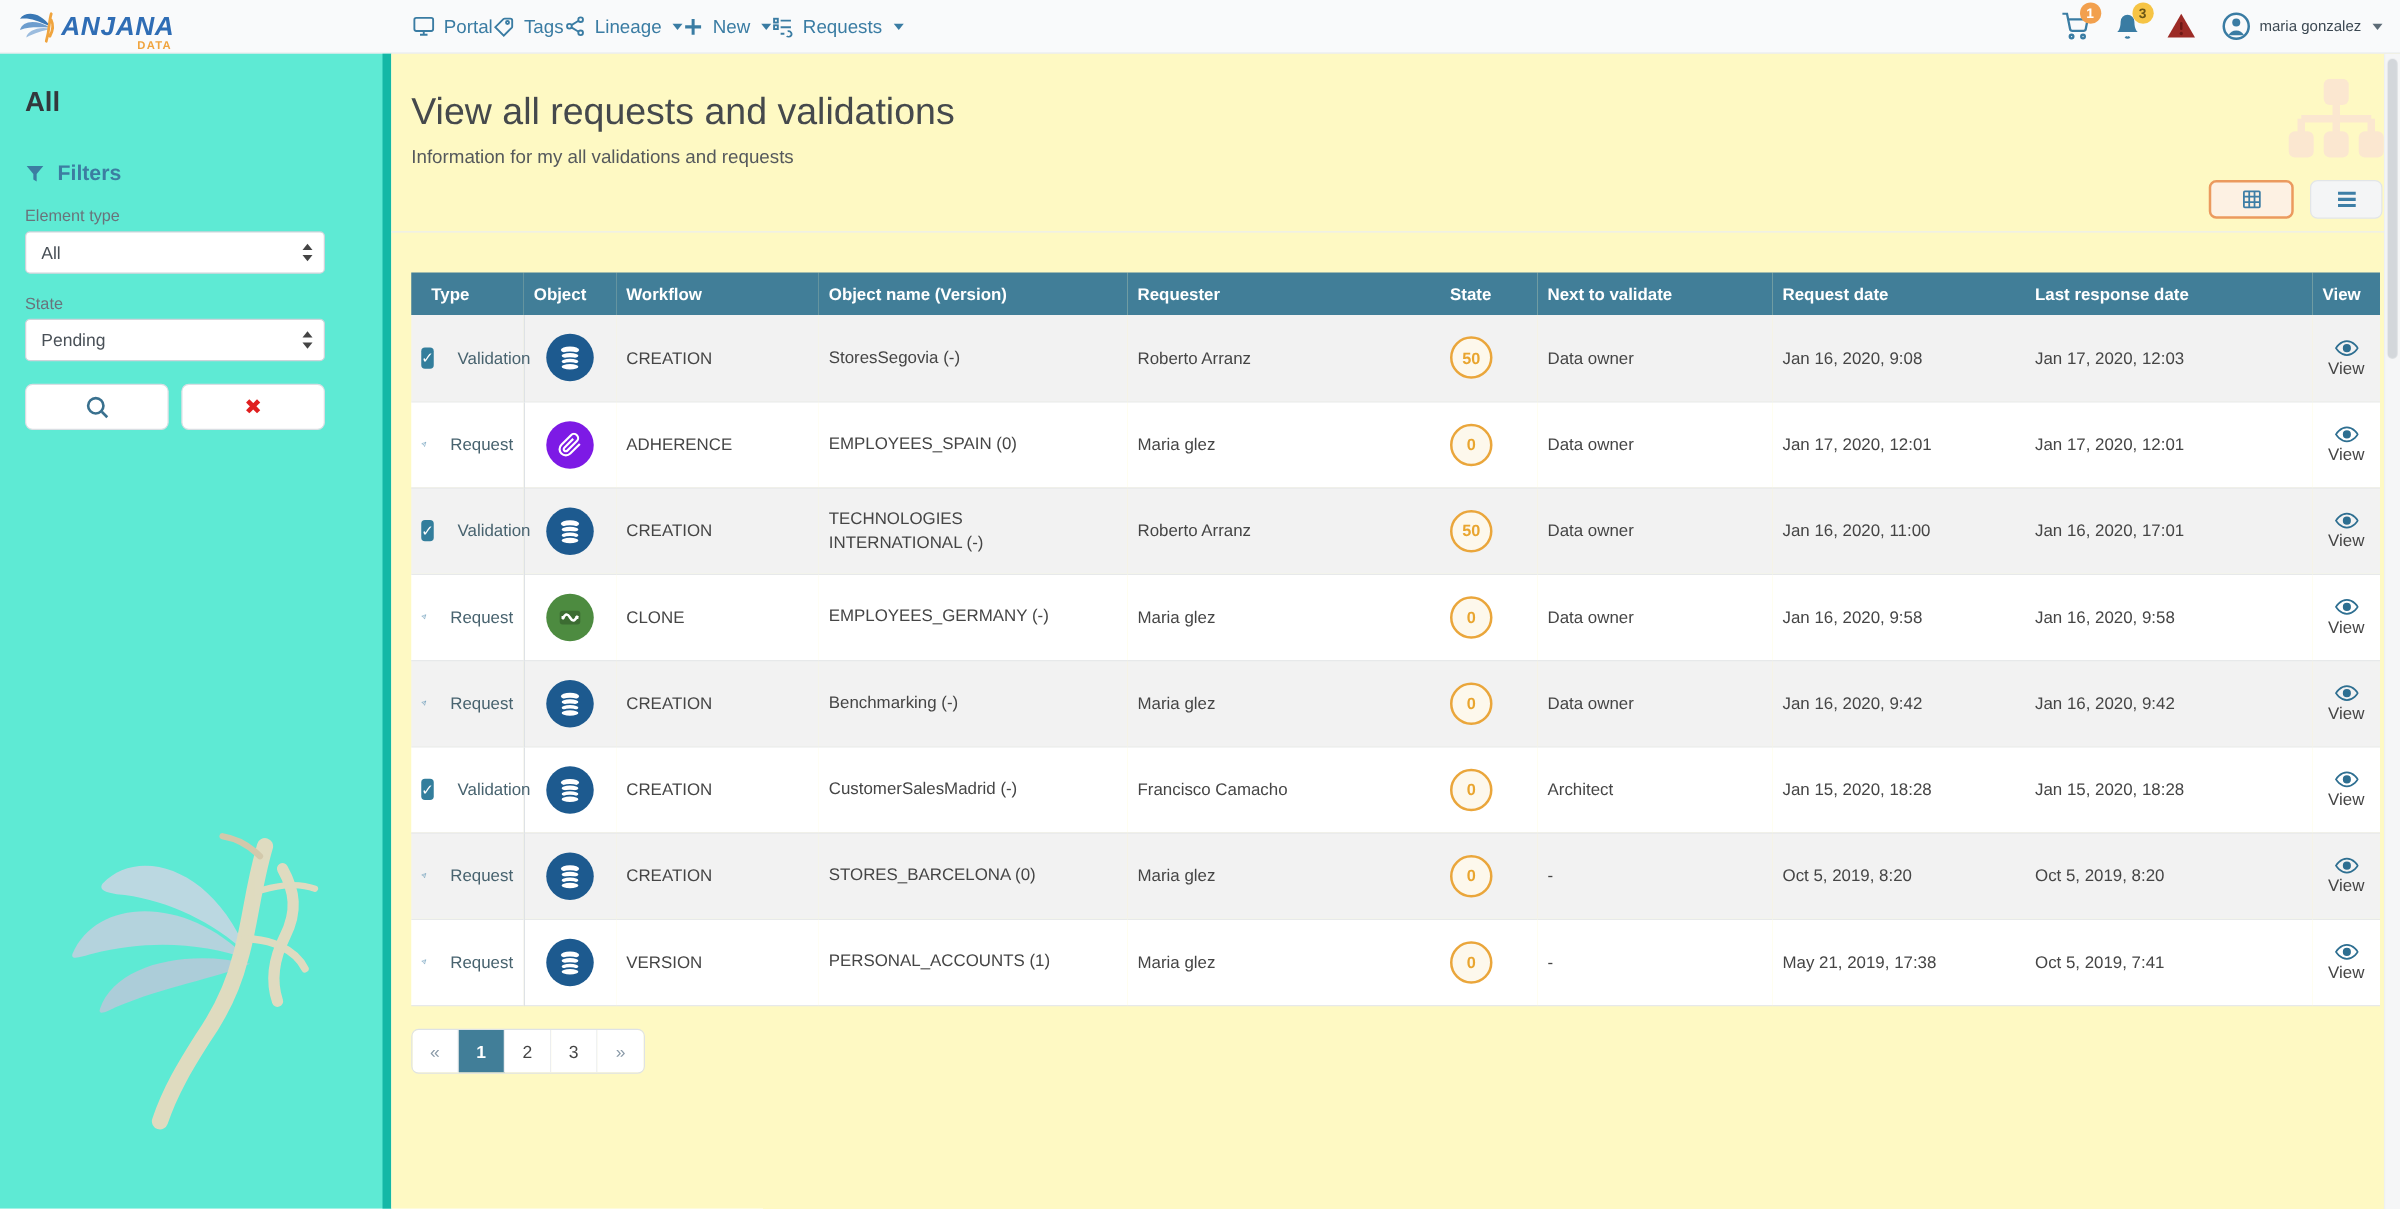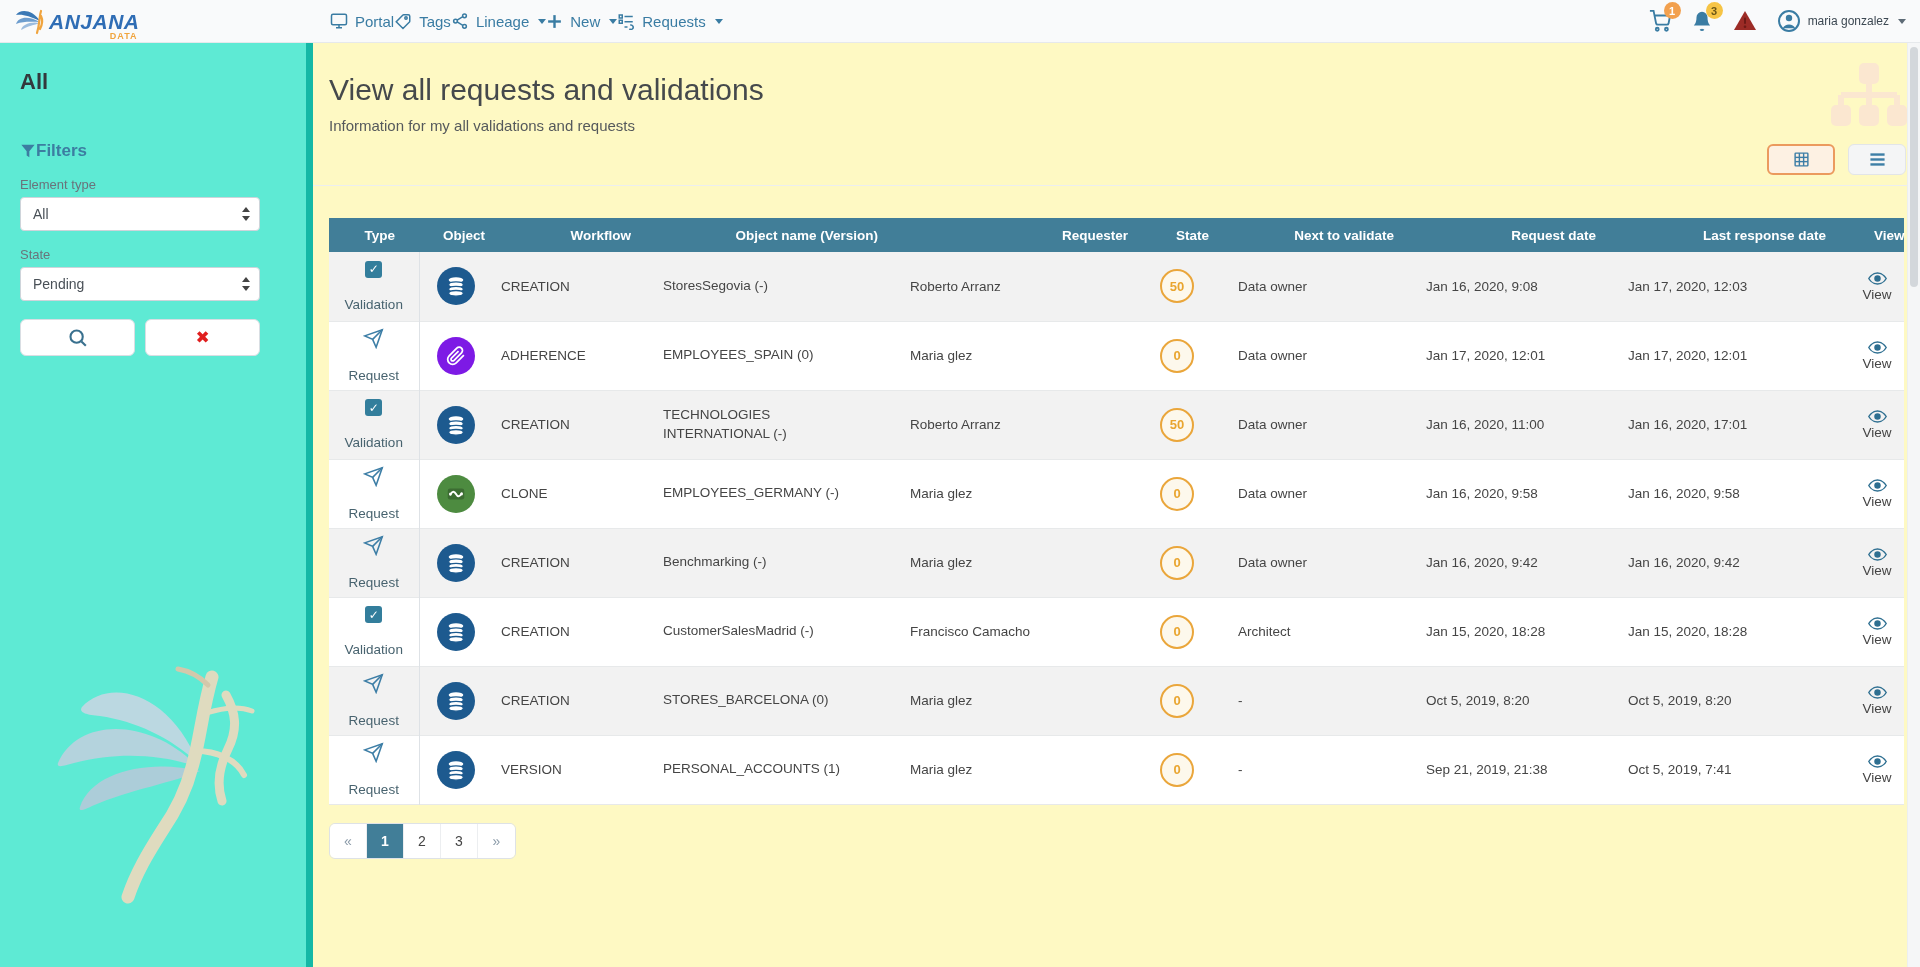--- a/index.html
+++ b/index.html
@@ -28,21 +28,21 @@
   .user-name { font-size:12px; color:#3c4852; }
   .caret-gray { border-top-color:#5d6b76; }
 
   
   .app { display:flex; height:924px; }
   .sidebar { width:314px; background:#5eead4; border-right:7px solid #14b8a6; position:relative; overflow:hidden; padding:0 20px; }
   .main { flex:1; position:relative; background:#fef9c3; }
 
   
   .side-title { margin-top:26px; font-size:22px; font-weight:600; color:#33383c; }
-  .filters-head { margin-top:46px; display:flex; align-items:center; 
+  .filters-head { margin-top:34px; display:flex; align-items:center; gap:10px;
     color:#3c7da1; font-size:17px; font-weight:700; }
   .filter-label { margin:16px 0 5px; font-size:13px; color:#6a737b; }
   .select-wrap { position:relative; width:240px; }
   .select-wrap select { width:240px; height:34px; border:1px solid #ced4da; border-radius:4px;
     background:#fff; color:#495057; font-size:14px; padding:0 24px 0 12px; appearance:none; -webkit-appearance:none; }
   .select-wrap::before, .select-wrap::after { content:""; position:absolute; right:10px;
     border-left:4px solid transparent; border-right:4px solid transparent; }
   .select-wrap::before { top:10px; border-bottom:5px solid #444; }
   .select-wrap::after { bottom:10px; border-top:5px solid #444; }
   .filter-btns { display:flex; gap:10px; margin-top:18px; }
@@ -57,29 +57,29 @@
   .page-subtitle { margin:10px 0 0; font-size:15px; color:#55595c; }
   .hierarchy { position:absolute; top:20px; right:12px; }
   .view-toggles { position:absolute; right:14px; bottom:10px; display:flex; gap:13px; }
   .toggle-btn { width:68px; height:31px; border-radius:6px; display:flex; align-items:center; justify-content:center; cursor:pointer; }
   .toggle-grid { background:#fdf1e3; border:2px solid #eb9a5e; }
   .toggle-list { background:#f4f5f6; border:1px solid #e2e5e8; width:58px; }
 
   
   .table-wrap { margin:32px 16px 0; }
   table { width:100%; border-collapse:collapse; table-layout:fixed; }
-  thead th { background:#417e98; color:#fff; font-size:13.5px; font-weight:700; text-align:right;
-    padding:9px 24px; height:34px; white-space:nowrap; }
+  thead th { background:#417e98; color:#fff; font-size:13.5px; font-weight:700; text-align:left;
+    padding:9px 8px; height:34px; white-space:nowrap; }
   thead th:first-child { padding-left:16px; }
   tbody td { height:69px; font-size:13.5px; color:#454545; padding:6px 8px; vertical-align:middle; }
   tbody tr { border-bottom:1px solid #e7e9ea; }
   tbody tr:nth-child(odd) { background:#f2f2f2; }
   tbody tr:nth-child(even) { background:#fff; }
   .c-type { text-align:center; border-right:1px solid #dee2e6; }
-  .type-stack { display:flex; flex-direction:column; align-items:center; gap:19px; color:#48636f; }
+  .type-stack { display:flex; flex-direction:row; align-items:center; gap:19px; color:#48636f; }
   .chk { width:17px; height:17px; border-radius:3px; background:#337e9c; color:#fff;
     display:none; align-items:center; justify-content:center; font-size:12px; font-weight:700; }
   .chk::after { content:"\2713"; }
   .plane { display:none; }
   .type-validation .chk { display:flex; }
   .type-request .plane { display:inline; }
   .c-object { text-align:center; }
   .obj-circle { width:38px; height:38px; border-radius:50%; display:inline-flex; align-items:center; justify-content:center; }
   .obj-circle svg { display:none; }
   .obj-database { background:#1d5a8f; } .obj-database .svg-database { display:block; }
@@ -628,21 +628,21 @@
 
       </span>
     </td>
     <td>VERSION</td>
     <td class="c-objname">PERSONAL_ACCOUNTS (1)</td>
     <td>Maria glez</td>
     <td>
       <span class="state-badge">0</span>
     </td>
     <td>-</td>
-    <td>Sep 21, 2019, 21:38</td>
+    <td>May 21, 2019, 17:38</td>
     <td>Oct 5, 2019, 7:41</td>
     <td class="c-view">
       <span class="view-stack">
         <svg width="19" height="15" viewBox="0 0 24 18" fill="none" stroke="#2e6f91" stroke-width="1.8">
           <path d="M1 9s4-7 11-7 11 7 11 7-4 7-11 7S1 9 1 9z"></path>
           <circle cx="12" cy="9" r="3.2" fill="#2e6f91"></circle>
         </svg>
         <span>View</span>
       </span>
     </td>

